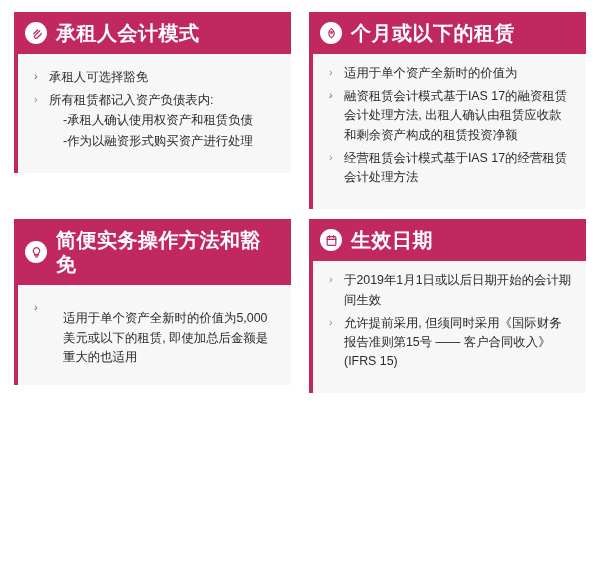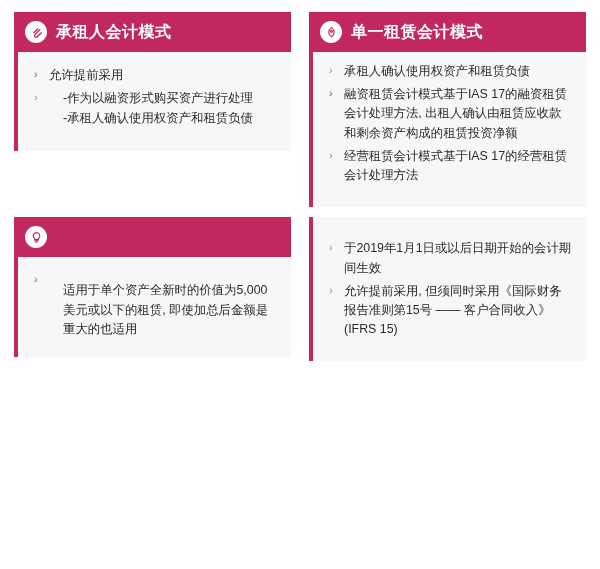--- a/index.html
+++ b/index.html
@@ -57,21 +57,21 @@
     background: #ffffff;
     color: #c0285f;
     display: flex;
     align-items: center;
     justify-content: center;
     flex: 0 0 auto;
     margin-right: 9px;
   }
   .hdr-icon svg { display: block; }
   .hdr-title {
-    font-size: 16px;
+    font-size: 20px;
     font-weight: bold;
     letter-spacing: 0.5px;
     line-height: 1.2;
   }
   ul.items {
     list-style: none;
     margin: 0;
     padding: 0;
   }
   ul.items > li {
@@ -122,46 +122,47 @@
       </span>
       <span class="hdr-title">承租人会计模式</span>
     </div>
     <div class="card-body-wrap">
       <ul class="items">
         <li>
           <span class="arrow">›</span>
         </li>
         <li>
           <span class="arrow">›</span>
-          <span>允许提前采用</span>
-        </li>
-        <li>
-          <span class="arrow">›</span>
+          <span>承租人可选择豁免</span>
+        </li>
+        <li>
+          <span class="arrow">›</span>
+          <span>所有租赁都记入资产负债表内:</span>
+          <span class="sub">-承租人确认使用权资产和租赁负债</span>
           <span class="sub">-作为以融资形式购买资产进行处理</span>
-          <span class="sub">-承租人确认使用权资产和租赁负债</span>
         </li>
       </ul>
     </div>
   </div>
 
   <div class="card">
     <div class="card-header">
       <span class="hdr-icon">
         <svg width="13" height="13" viewBox="0 0 24 24" fill="none" stroke="#c0285f" stroke-width="2.2" stroke-linecap="round" stroke-linejoin="round">
           <path d="M12 3c3.5 2.5 5 6 5 9 0 3-1.5 5.5-5 8-3.5-2.5-5-5-5-8 0-3 1.5-6.5 5-9z"></path>
           <circle cx="12" cy="10" r="1.6"></circle>
         </svg>
       </span>
-      <span class="hdr-title">单一租赁会计模式</span>
-    </div>
-    <div class="card-body-wrap">
-      <ul class="items">
-        <li>
-          <span class="arrow">›</span>
-          <span>承租人确认使用权资产和租赁负债</span>
+      <span class="hdr-title">个月或以下的租赁</span>
+    </div>
+    <div class="card-body-wrap">
+      <ul class="items">
+        <li>
+          <span class="arrow">›</span>
+          <span>适用于单个资产全新时的价值为</span>
         </li>
         <li>
           <span class="arrow">›</span>
         </li>
         <li>
           <span class="arrow">›</span>
           <span>融资租赁会计模式基于IAS 17的融资租赁会计处理方法, 出租人确认由租赁应收款和剩余资产构成的租赁投资净额</span>
         </li>
         <li>
           <span class="arrow">›</span>
@@ -175,35 +176,46 @@
 
   <div class="card">
     <div class="card-header">
       <span class="hdr-icon">
         <svg width="13" height="13" viewBox="0 0 24 24" fill="none" stroke="#c0285f" stroke-width="2.2" stroke-linecap="round" stroke-linejoin="round">
           <path d="M9 17h6"></path>
           <path d="M10 20h4"></path>
           <path d="M12 3a6 6 0 0 0-3.5 10.9V16h7v-2.1A6 6 0 0 0 12 3z"></path>
         </svg>
       </span>
+      <span class="hdr-title">简便实务操作方法和豁免</span>
     </div>
     <div class="card-body-wrap">
       <ul class="items">
         <li>
           <span class="arrow">›</span>
         </li>
         <li>
           <span class="arrow">›</span>
         </li>
       </ul>
       <div class="note">适用于单个资产全新时的价值为5,000美元或以下的租赁, 即使加总后金额是重大的也适用</div>
     </div>
   </div>
 
   <div class="card">
+    <div class="card-header">
+      <span class="hdr-icon">
+        <svg width="13" height="13" viewBox="0 0 24 24" fill="none" stroke="#c0285f" stroke-width="2.2" stroke-linecap="round" stroke-linejoin="round">
+          <rect x="4" y="5" width="16" height="16" rx="2"></rect>
+          <path d="M4 10h16"></path>
+          <path d="M8 3v4M16 3v4"></path>
+        </svg>
+      </span>
+      <span class="hdr-title">生效日期</span>
+    </div>
     <div class="card-body-wrap">
       <ul class="items">
         <li>
           <span class="arrow">›</span>
           <span>于2019年1月1日或以后日期开始的会计期间生效</span>
         </li>
         <li>
           <span class="arrow">›</span>
           <span>允许提前采用, 但须同时采用《国际财务报告准则第15号 —— 客户合同收入》(IFRS 15)</span>
         </li>

